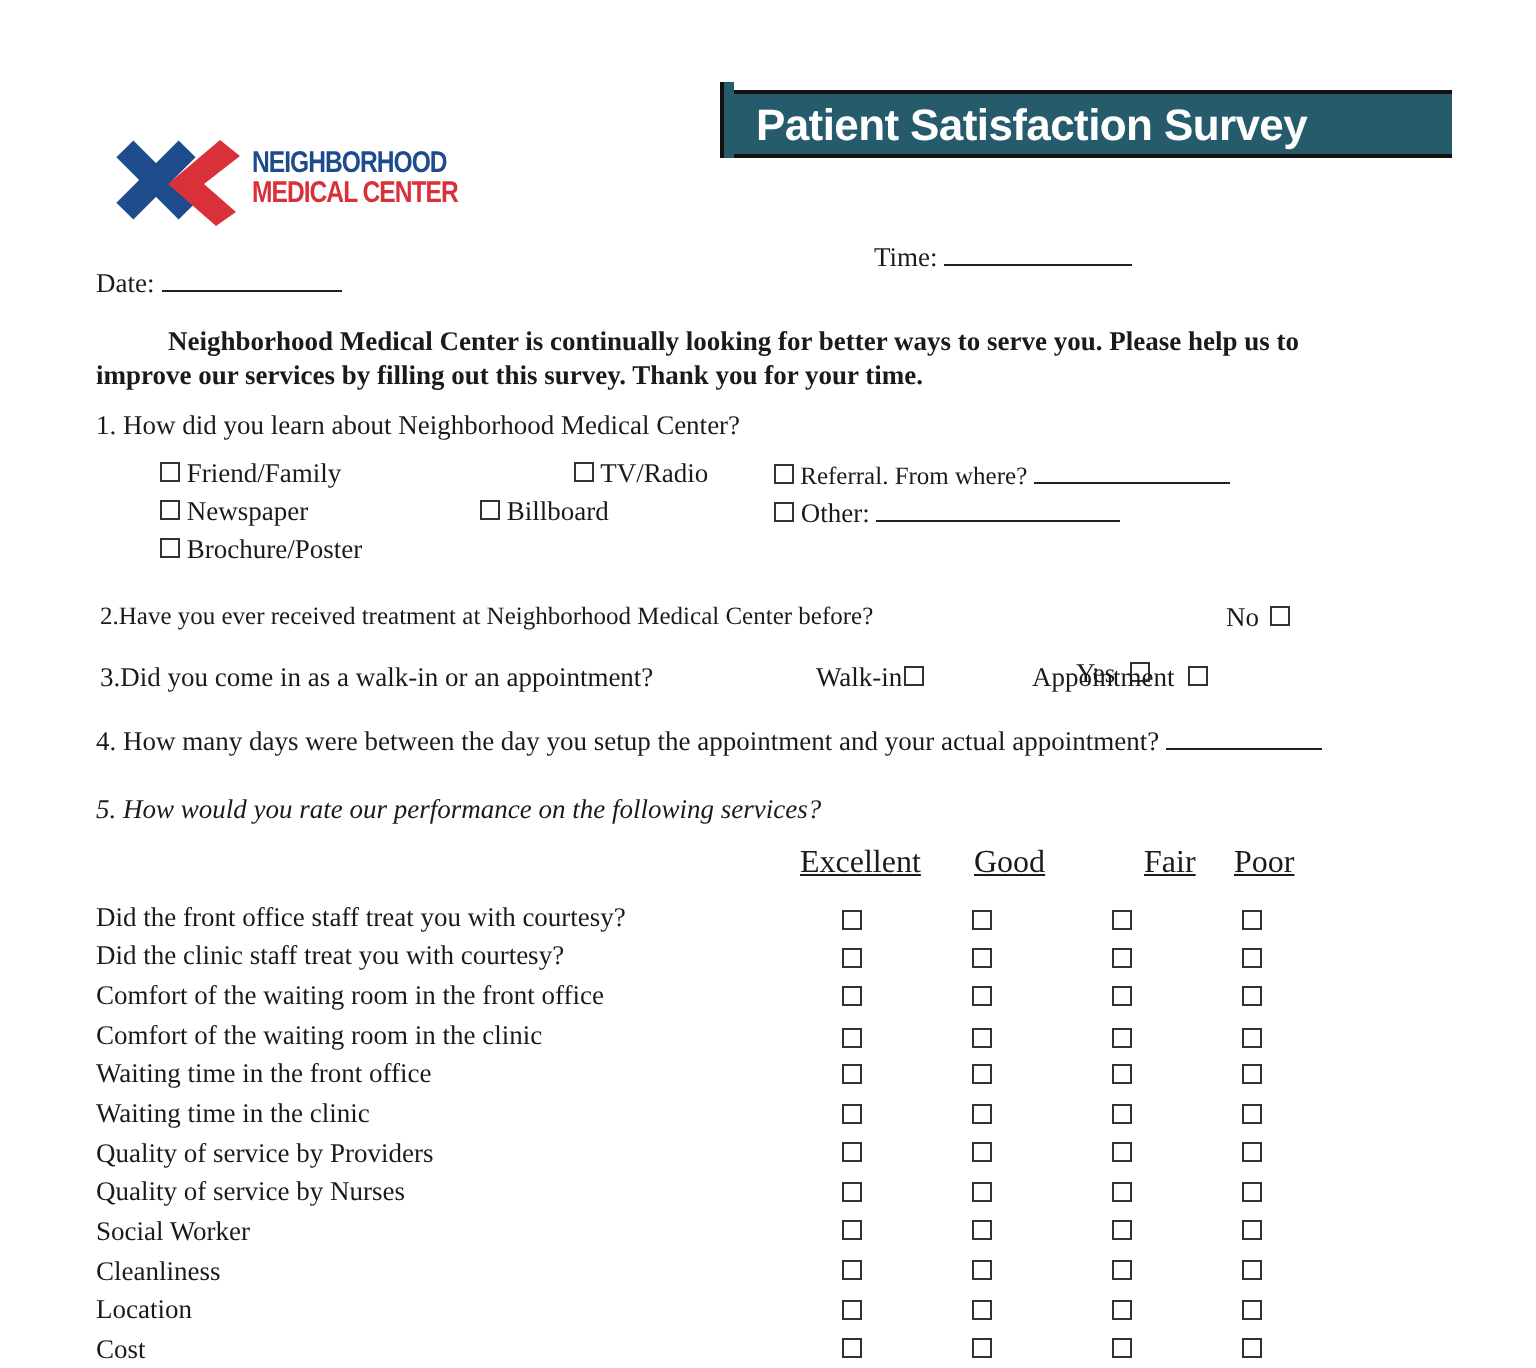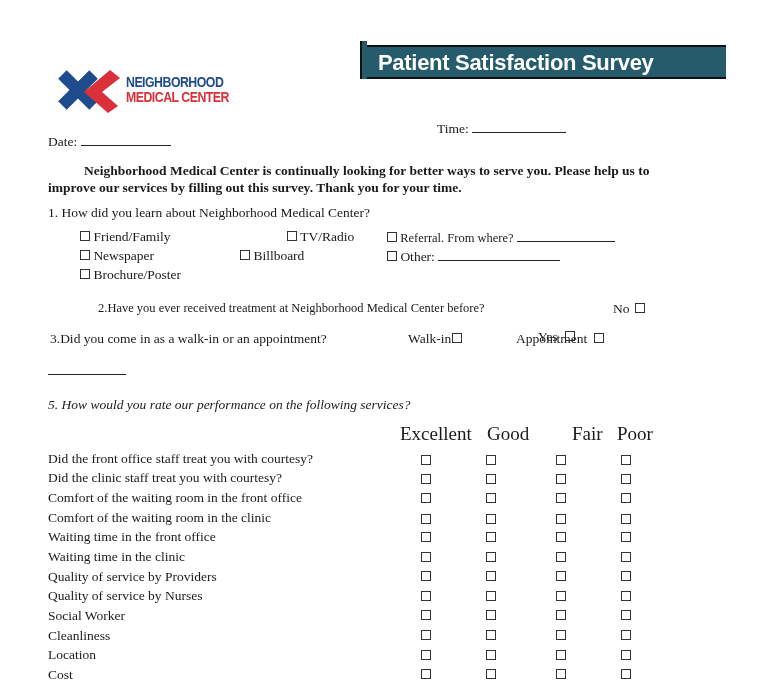--- a/index.html
+++ b/index.html
@@ -9,21 +9,21 @@
   .title-bar .tab { position:absolute; left:0; top:-6px; width:7px; height:38px; background:#255b6a; border-left:2px solid #111; box-sizing:border-box; }
   .title-text { position:absolute; left:18px; top:3px; font-family:"Liberation Sans", sans-serif; font-weight:bold; font-size:22px; color:#ffffff; letter-spacing:-0.3px; white-space:nowrap; }
   .logo { left:58px; top:66px; width:200px; height:50px; }
   .logo-text { position:absolute; left:68px; top:8px; font-family:"Liberation Sans", sans-serif; font-weight:bold; font-size:15px; line-height:15px; letter-spacing:-0.6px; transform:scaleX(0.82); transform-origin:left top; }
   .logo-text .l1 { color:#1d4b8c; display:block; }
   .logo-text .l2 { color:#d9303a; display:block; }
   .txt { font-size:13.5px; white-space:nowrap; }
   .bold { font-weight:bold; }
   .blank { display:inline-block; border-bottom:1px solid #222; height:12px; vertical-align:baseline; }
   .cb { display:inline-block; width:10px; height:10px; border:1px solid #333; box-sizing:border-box; background:#fff; }
-  .hdr { font-size:19px; }
+  .hdr { text-decoration:underline; font-size:16px; }
   .rowlabel { position:absolute; left:48px; font-size:13.5px; white-space:nowrap; }
   .gcb { position:absolute; width:10px; height:10px; border:1px solid #333; box-sizing:border-box; }
 </style>
 </head>
 <body>
 
 <div class="abs title-bar">
   <div class="tab"></div>
   <div class="title-text">Patient Satisfaction Survey</div>
 </div>
@@ -84,40 +84,41 @@
   <span class="cb"></span>
   <span>Other:</span>
   <span class="blank" style="width:122px;"></span>
 </div>
 
 <div class="abs txt" style="left:80px;top:267px;">
   <span class="cb"></span>
   <span>Brochure/Poster</span>
 </div>
 
-<div class="abs txt" style="left:50px;top:301px;font-size:12.5px;margin-left:48px;">2.Have you ever received treatment at Neighborhood Medical Center before?</div>
+<div class="abs txt" style="left:50px;top:301px;font-size:12.5px;">2.Have you ever received treatment at Neighborhood Medical Center before?</div>
 <div class="abs txt" style="left:538px;top:301px;margin-top:28px;">
   <span>Yes</span>
   <span class="cb" style="margin-left:4px;"></span>
 </div>
 <div class="abs txt" style="left:613px;top:301px;">
   <span>No</span>
   <span class="cb" style="margin-left:2px;"></span>
 </div>
 
 <div class="abs txt" style="left:50px;top:331px;">3.Did you come in as a walk-in or an appointment?</div>
 <div class="abs txt" style="left:408px;top:331px;">
   <span>Walk-in</span><span class="cb" style="margin-left:1px;"></span>
 </div>
 <div class="abs txt" style="left:516px;top:331px;">
   <span>Appointment</span>
   <span class="cb" style="margin-left:3px;"></span>
 </div>
 
 <div class="abs txt" style="left:48px;top:362px;">
+  <span>4. How many days were between the day you setup the appointment and your actual appointment?</span>
   <span class="blank" style="width:78px;"></span>
 </div>
 
 <div class="abs txt" style="left:48px;top:397px;font-style:italic;">5. How would you rate our performance on the following services?</div>
 
 <div class="abs hdr" style="left:400px;top:423px;">Excellent</div>
 <div class="abs hdr" style="left:487px;top:423px;">Good</div>
 <div class="abs hdr" style="left:556px;top:423px;margin-left:16px;">Fair</div>
 <div class="abs hdr" style="left:617px;top:423px;">Poor</div>
 

